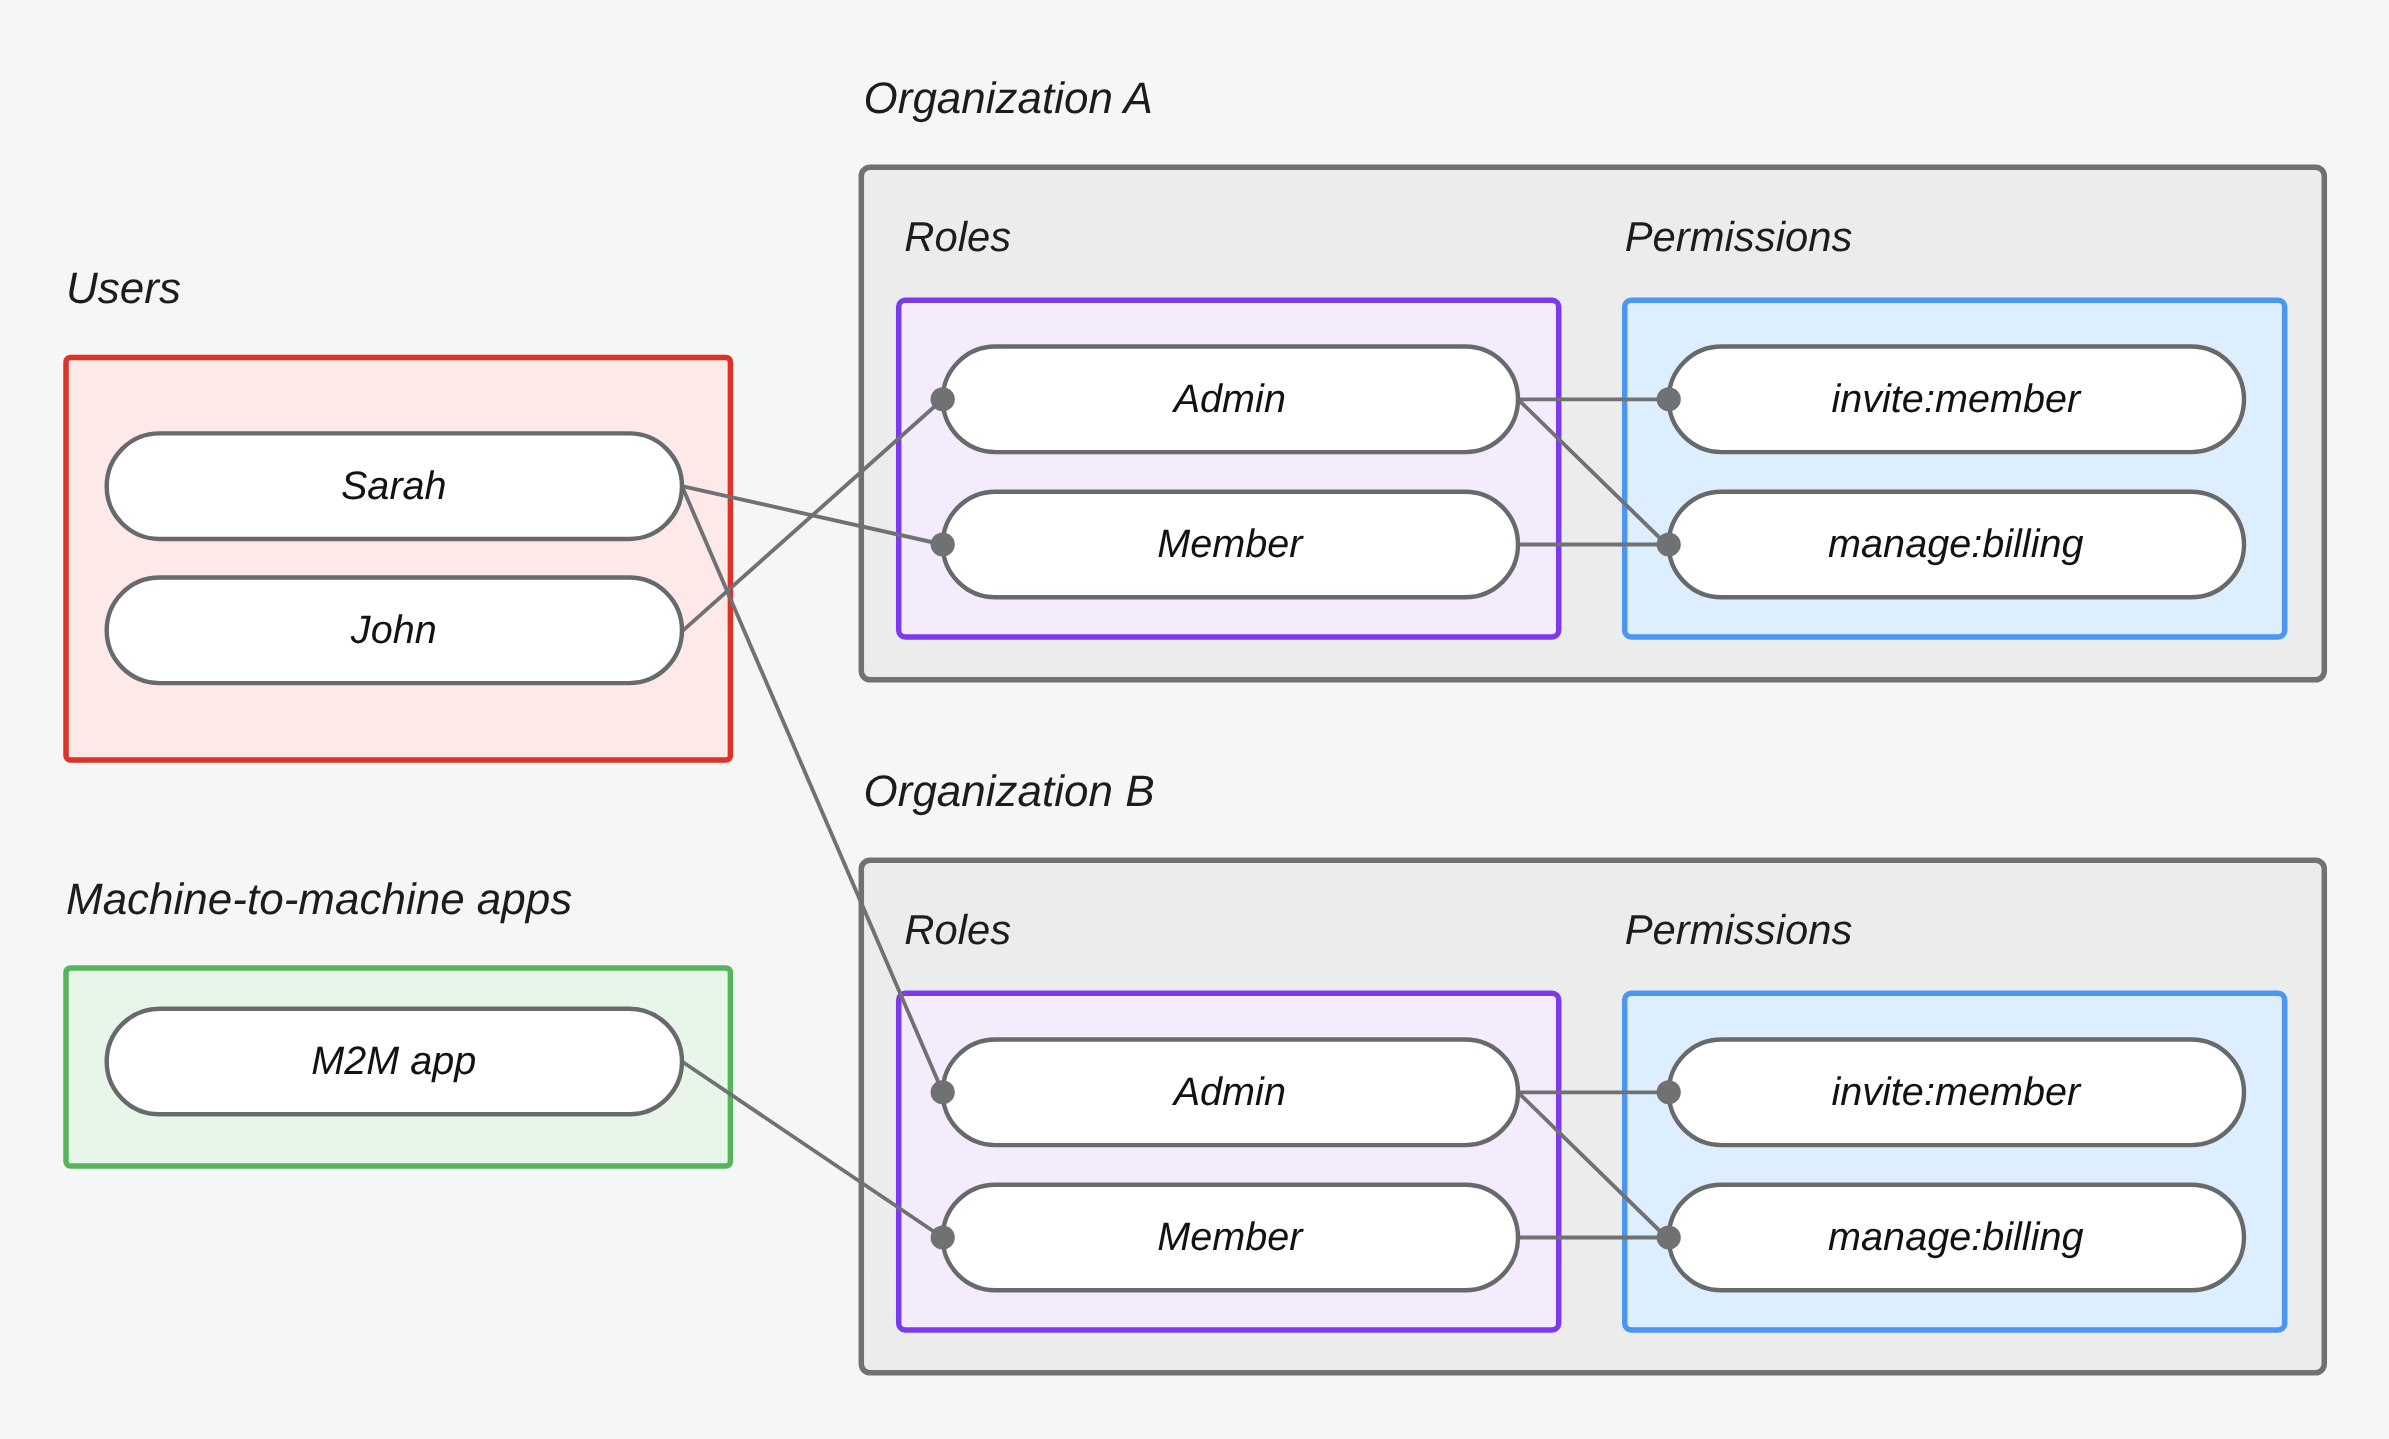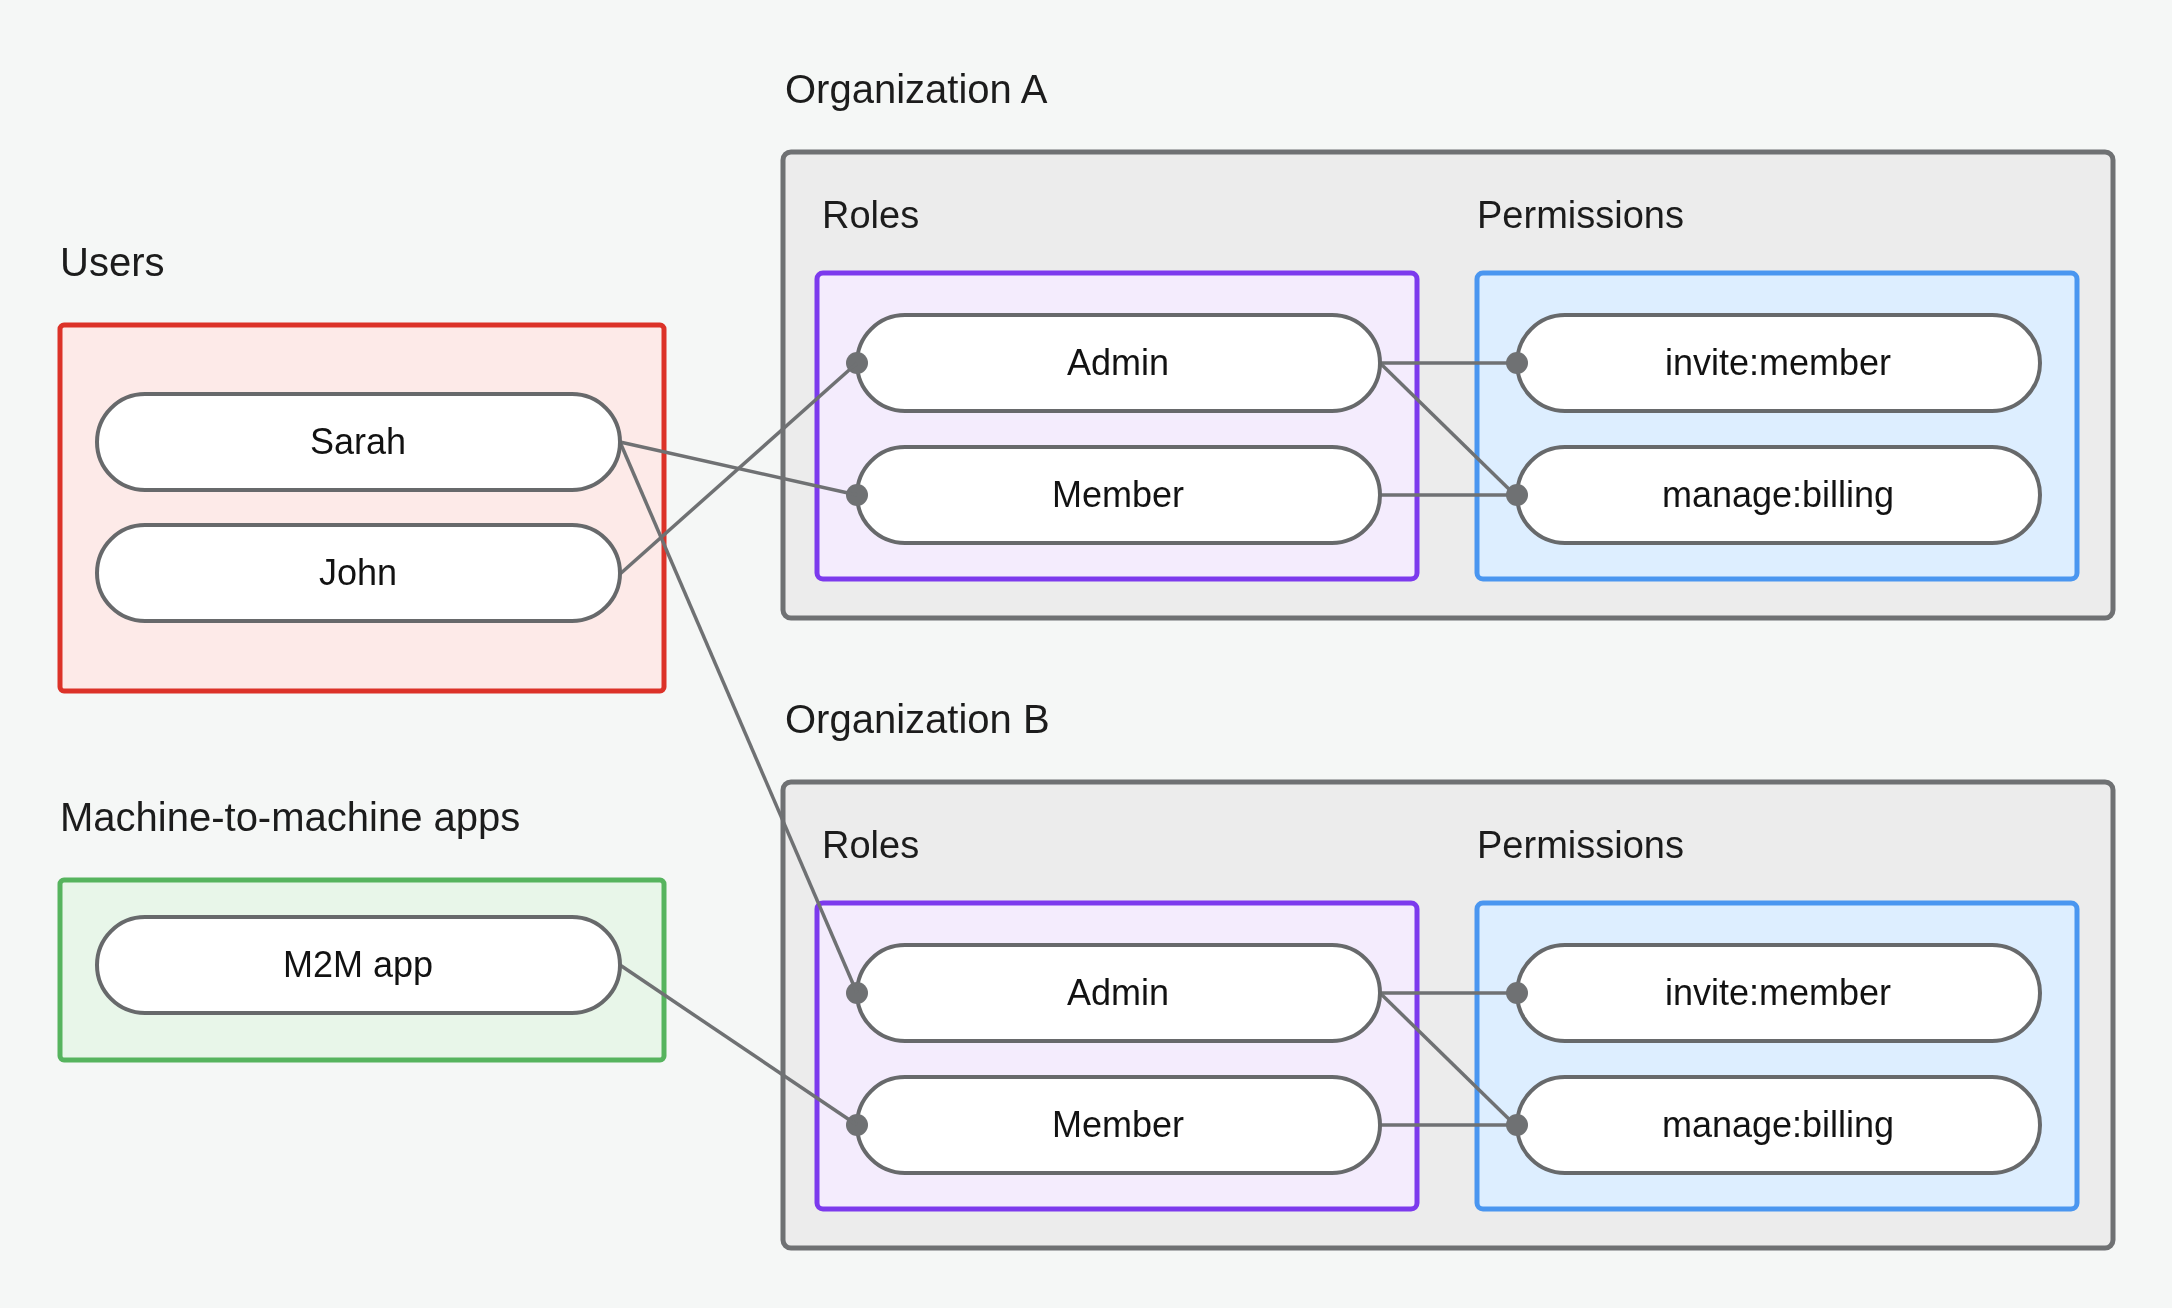--- a/index.html
+++ b/index.html
@@ -11,20 +11,21 @@
     width: 2172px;
     height: 1308px;
     font-family: "Liberation Sans", sans-serif;
     overflow: hidden;
   }
   #stage {
     position: relative;
     width: 2172px;
     height: 1308px;
     background: #f5f7f6;
+    font-style: italic;
   }
   svg.diagram {
     position: absolute;
     left: 0;
     top: 0;
     width: 2172px;
     height: 1308px;
   }
   .grp-label {
     font-size: 40px;

